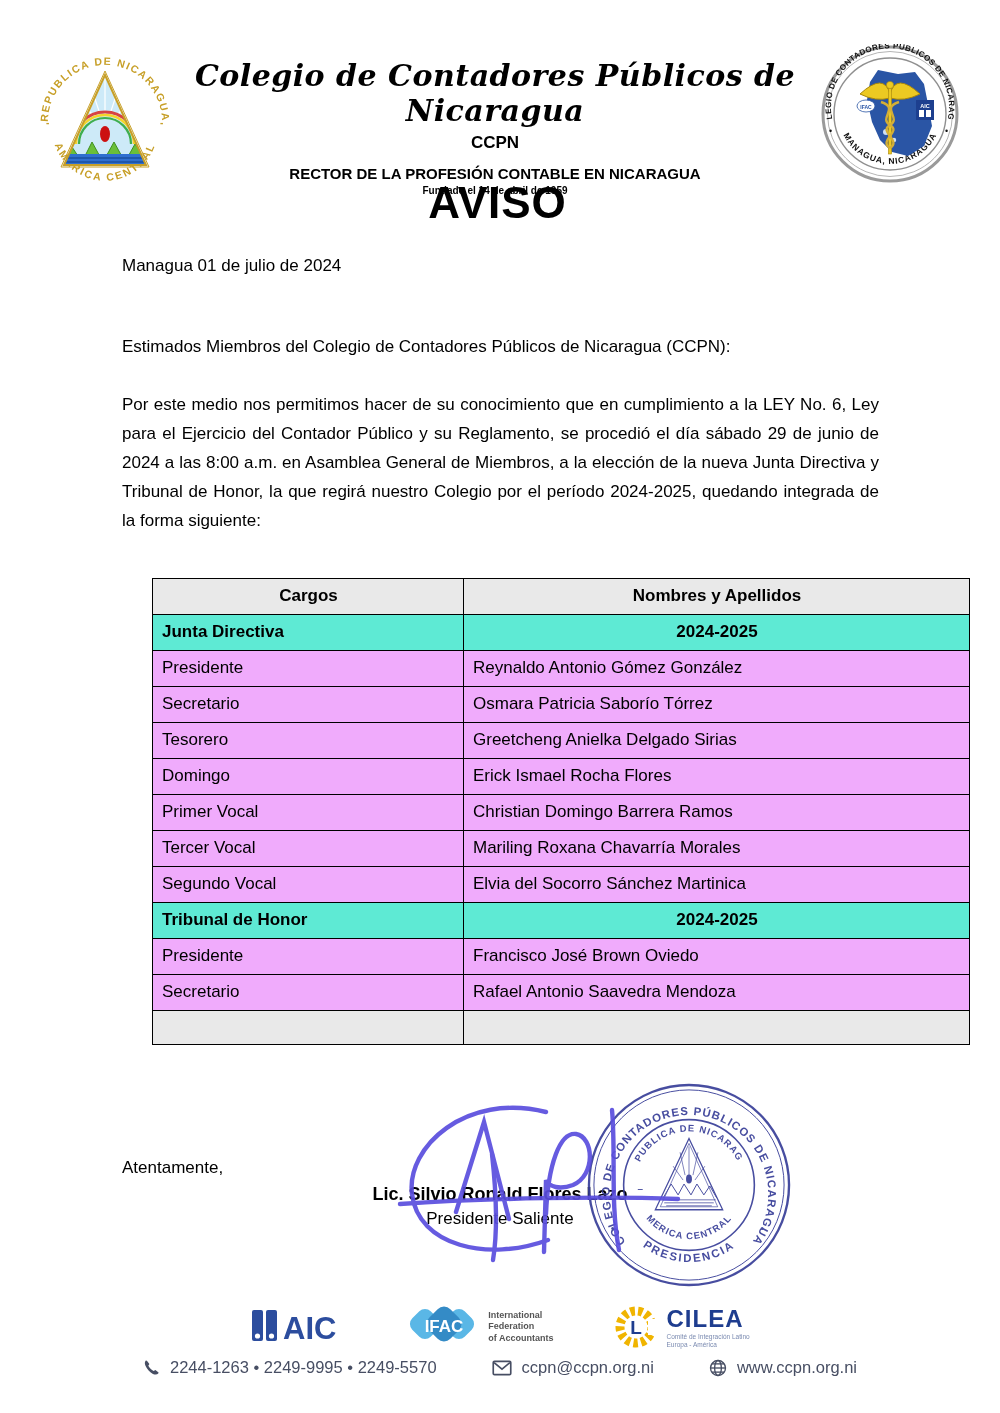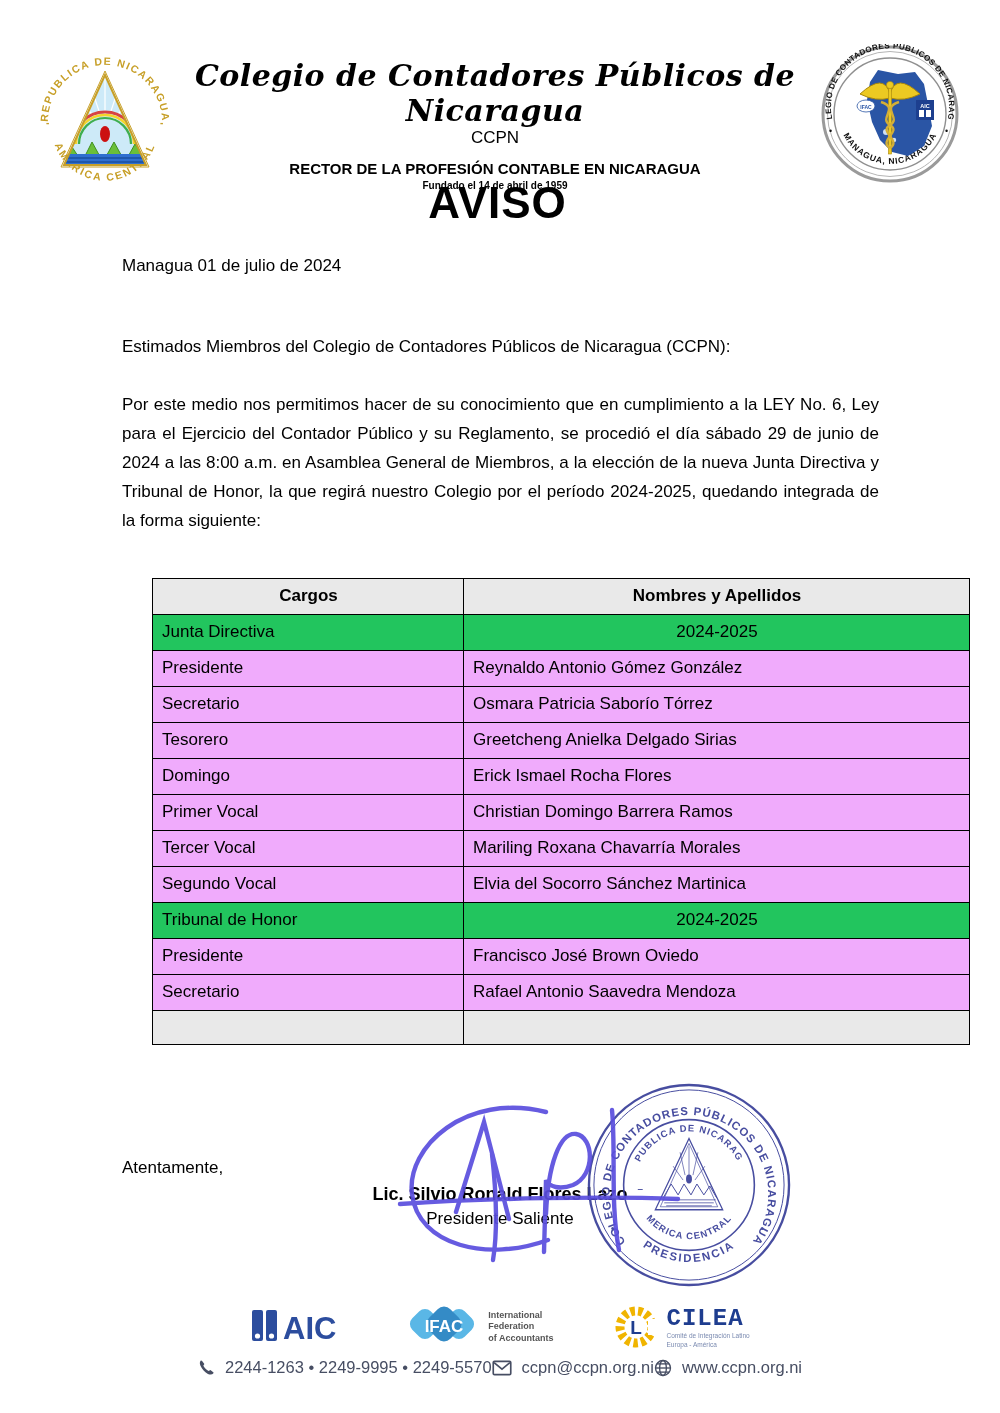--- a/index.html
+++ b/index.html
@@ -2,56 +2,56 @@
 <html><head>
 <meta charset="utf-8">
 <style>
   html,body{margin:0;padding:0;background:#fff;}
   .page{position:relative;width:1000px;height:1413px;background:#fff;overflow:hidden;
         font-family:"Liberation Sans",sans-serif;color:#000;}
   
   .hdr{position:absolute;top:44px;left:40px;right:40px;display:flex;align-items:flex-start;}
   .hdr-center{flex:1;text-align:center;margin-top:14px;}
   .org-name{font-family:"DejaVu Serif",serif;font-style:italic;font-weight:bold;font-size:30px;letter-spacing:.5px;}
-  .org-acr{font-weight:normal;font-size:17px;}
+  .org-acr{font-weight:bold;font-size:17px;margin-top:5px;}
   .org-tag{font-weight:bold;font-size:15px;margin-top:12px;}
   .org-founded{font-weight:bold;font-size:10px;margin-top:3px;}
   
   .aviso{position:absolute;top:178px;left:0;width:995px;text-align:center;
          font-size:44px;font-weight:bold;letter-spacing:1px;}
   .dateline{position:absolute;top:256px;left:122px;width:756px;text-align:left;font-size:17px;}
   .salutation{position:absolute;top:337px;left:122px;width:760px;font-size:17px;}
   .bodytext{position:absolute;top:390px;left:122px;width:757px;font-size:17px;
             line-height:1.71;text-align:justify;}
   
   .roster{position:absolute;top:578px;left:122px;border-collapse:collapse;font-size:17px;margin-left:30px;}
   .roster td{border:1.7px solid #000;padding:7px 8px 8px 9px;background:#f0abfc;}
   .roster .c1{width:293px;}
   .roster .c2{width:488px;}
   .roster tr.head td{background:#e9e9e9;font-weight:bold;text-align:center;}
-  .roster tr.section td{background:#22c55e;font-weight:normal;}
+  .roster tr.section td{background:#5eead4;font-weight:bold;}
   .roster tr.section td.c2{text-align:center;}
   .roster tr.empty td{background:#e9e9e9;height:18px;}
   
   .valediction{position:absolute;top:1158px;left:122px;font-size:17px;}
   .signer-name{position:absolute;top:1184px;left:290px;width:420px;text-align:center;
                font-size:18px;font-weight:bold;}
   .signer-title{position:absolute;top:1209px;left:290px;width:420px;text-align:center;font-size:17px;}
   .signature-svg{position:absolute;top:1092px;left:396px;z-index:3;}
   .stamp-svg{position:absolute;top:1081px;left:585px;z-index:2;opacity:.93;}
   
   .logos{position:absolute;top:1303px;left:0;width:1000px;display:flex;
          justify-content:center;align-items:center;gap:58px;}
   .ifac-wrap{display:flex;align-items:center;gap:8px;}
   .ifac-sub{font-size:9px;font-weight:bold;color:#555;line-height:1.25;}
   .cilea-wrap{display:flex;align-items:center;gap:7px;}
-  .cilea-name{font-family:Liberation Mono, monospace;font-weight:bold;font-size:24px;color:#1e3d8f;letter-spacing:1px;}
+  .cilea-name{font-family:Liberation Sans, sans-serif;font-weight:bold;font-size:24px;color:#1e3d8f;letter-spacing:1px;}
   .cilea-sub{font-size:6.5px;color:#7a8ab0;line-height:1.3;}
   .contact{position:absolute;top:1358px;left:0;width:1000px;display:flex;
-           justify-content:center;align-items:center;color:#474e63;font-size:16.5px;}
+           justify-content:center;align-items:center;gap:55px;color:#474e63;font-size:16.5px;}
   .contact-item{display:flex;align-items:center;gap:10px;}
 </style>
 </head>
 <body>
 
 <div class="page">
 
   <div class="hdr">
 
     <svg width="130" height="140" viewBox="0 0 130 140">

